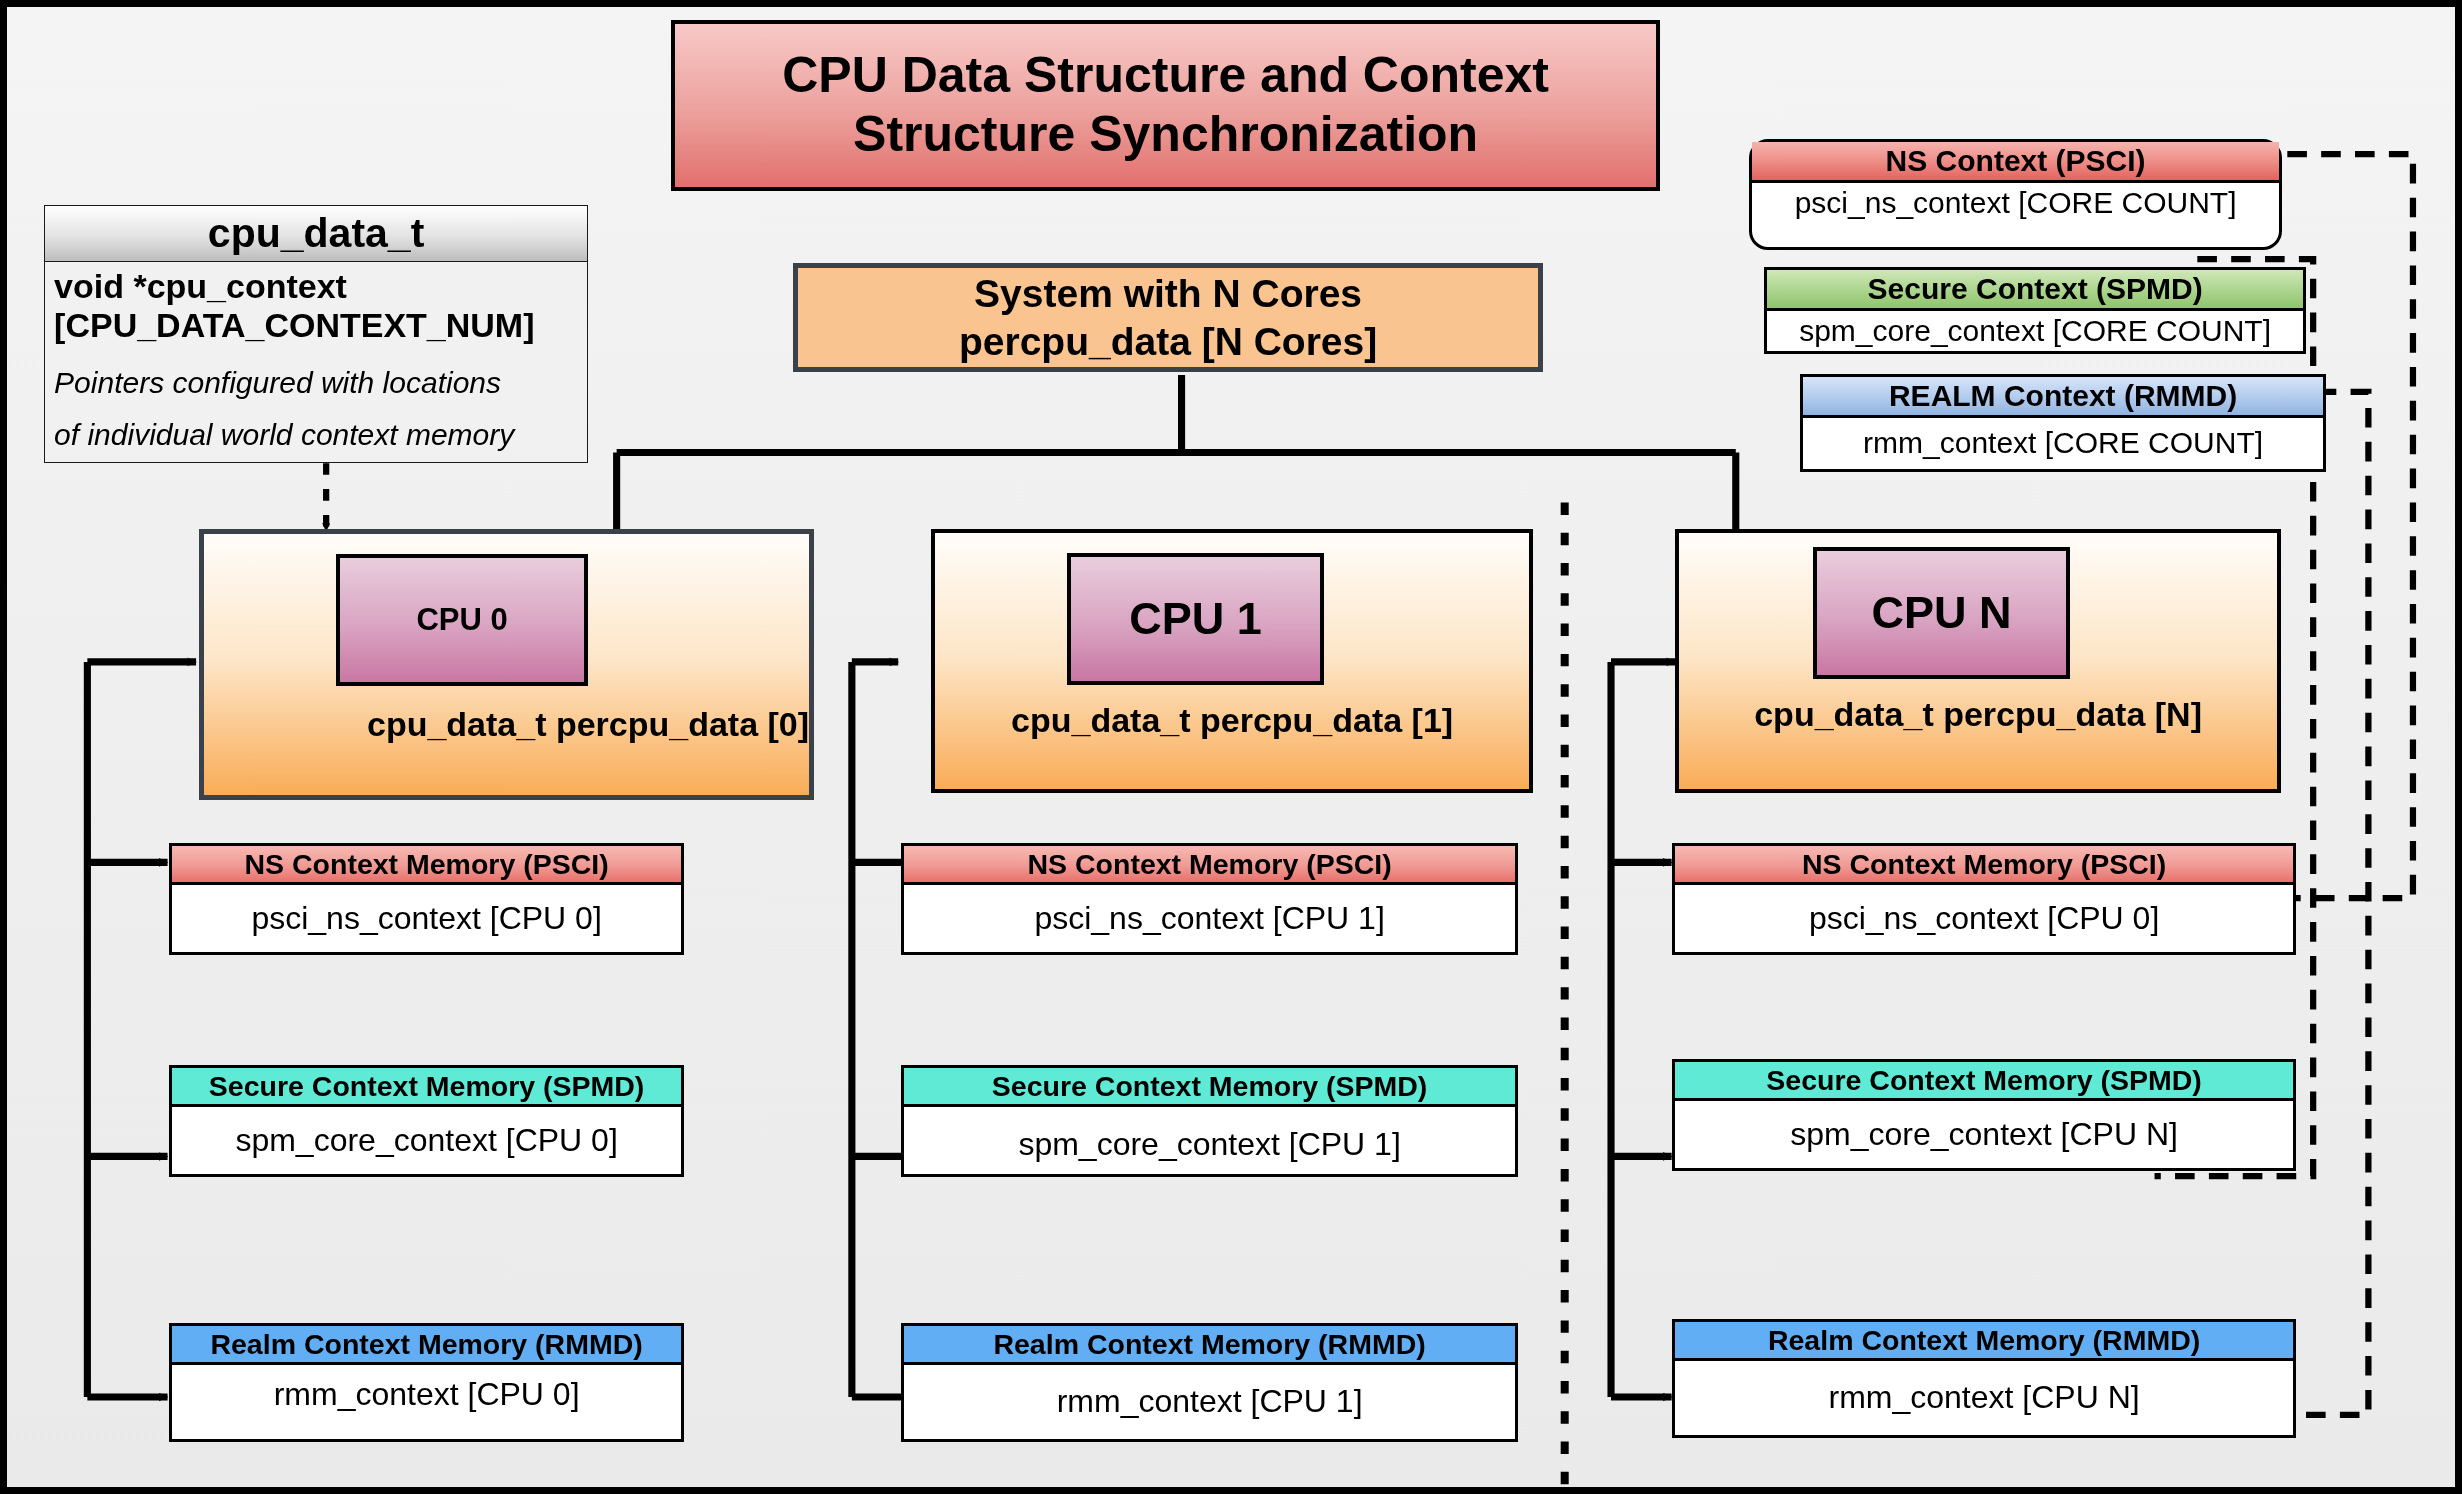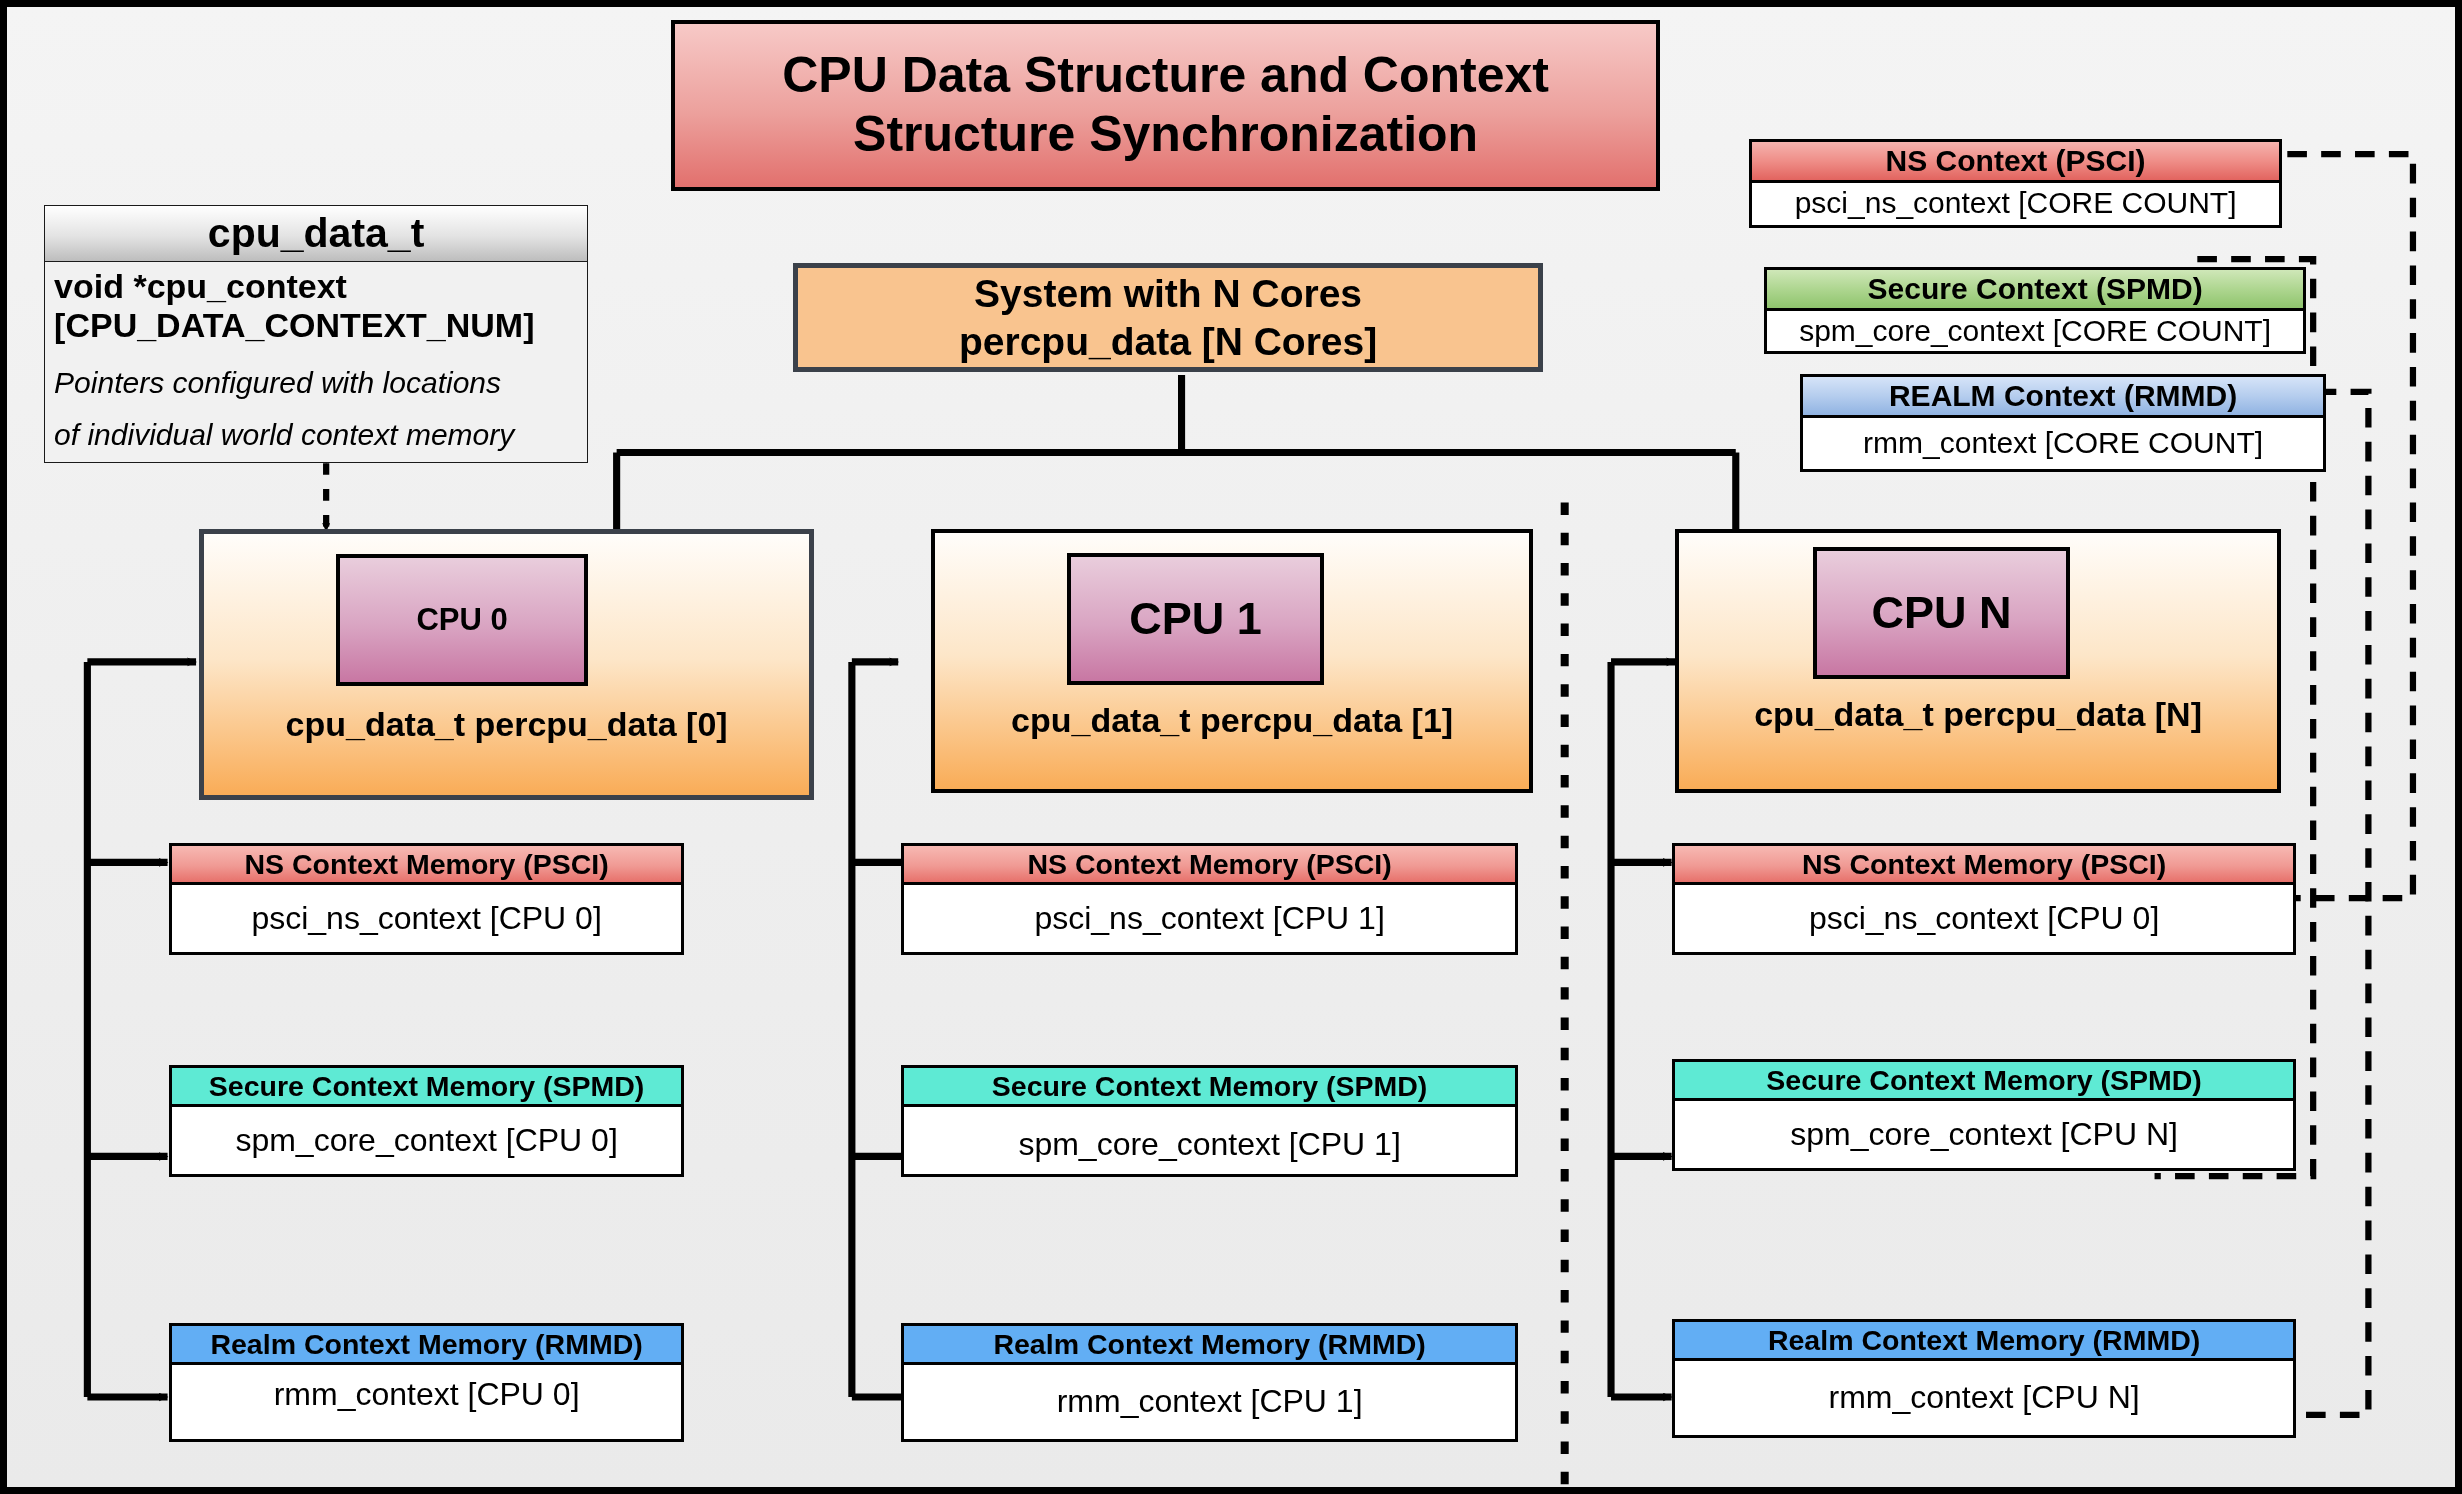--- a/index.html
+++ b/index.html
@@ -161,38 +161,38 @@
       </div>
     </div>
 
     <div class="box system-box" style="left:786px;top:256px;width:750px;height:109px;font-size:39px;">
       <div>
         <div>System with N Cores</div>
         <div>percpu_data [N Cores]</div>
       </div>
     </div>
 
-    <div class="box ctx-box" style="left:1742px;top:132px;width:533px;height:89px;">
+    <div class="box ctx-box" style="left:1742px;top:132px;width:533px;height:111px;border-radius:19px;">
       <div class="ctx-head hd-red" style="height:41px;font-size:30px;">NS Context  (PSCI)</div>
       <div class="ctx-body" style="height:39px;font-size:30px;">psci_ns_context [CORE COUNT]</div>
     </div>
 
     <div class="box ctx-box" style="left:1757px;top:260px;width:542px;height:87px;">
       <div class="ctx-head hd-green" style="height:41px;font-size:30px;">Secure Context (SPMD)</div>
       <div class="ctx-body" style="height:39px;font-size:30px;">spm_core_context [CORE COUNT]</div>
     </div>
 
     <div class="box ctx-box" style="left:1769px;top:367px;width:526px;height:98px;margin-left:24px;">
       <div class="ctx-head hd-blue" style="height:41px;font-size:30px;">REALM Context (RMMD)</div>
       <div class="ctx-body" style="height:50px;font-size:30px;">rmm_context [CORE COUNT]</div>
     </div>
 
     <div class="box cpu-card" style="left:192px;top:522px;width:615px;height:271px;">
       <div class="cpu-chip" style="left:132px;top:19.6px;width:252px;height:132px;font-size:31px;">CPU 0</div>
-      <div class="cpu-label" style="top:171px;font-size:34px;">cpu_data_t percpu_data [0]</div>
+      <div class="cpu-label" style="top:171px;font-size:34px;text-align:right;">cpu_data_t percpu_data [0]</div>
     </div>
 
     <div class="box ctx-box" style="left:162px;top:836px;width:515px;height:112px;">
       <div class="ctx-head hd-red-flat" style="height:39px;font-size:28.5px;">NS Context Memory (PSCI)</div>
       <div class="ctx-body" style="height:66px;font-size:32px;">psci_ns_context [CPU 0]</div>
     </div>
 
     <div class="box ctx-box" style="left:162px;top:1058px;width:515px;height:112px;">
       <div class="ctx-head hd-green-flat" style="height:39px;font-size:28.5px;">Secure Context Memory (SPMD)</div>
       <div class="ctx-body" style="height:66px;font-size:32px;">spm_core_context [CPU 0]</div>

